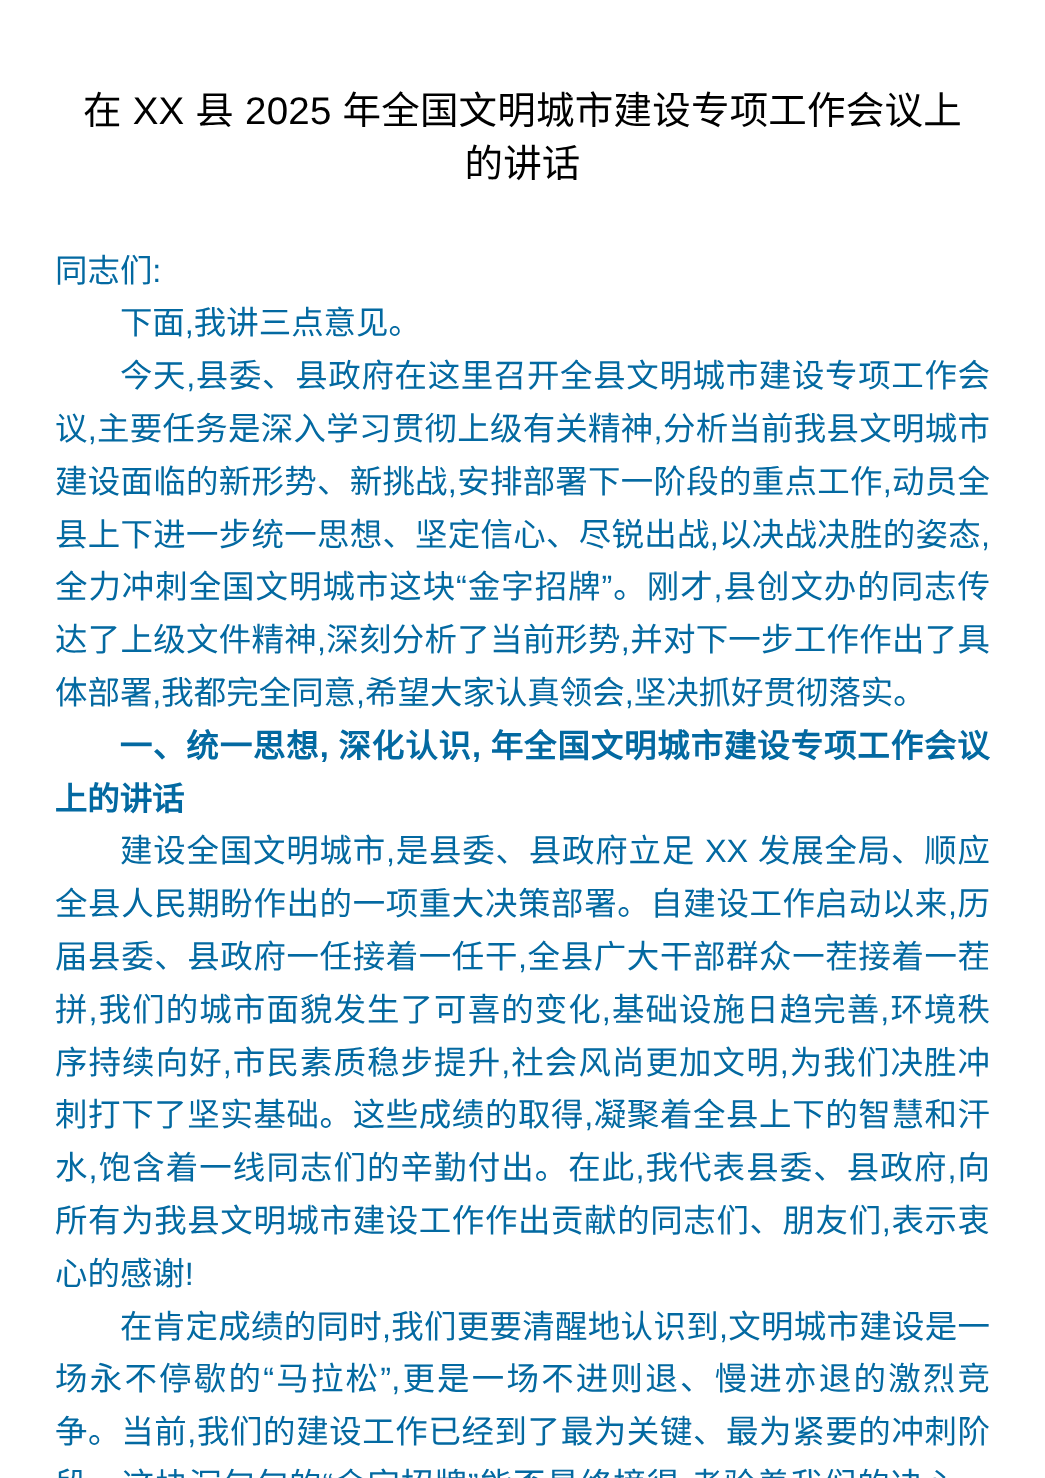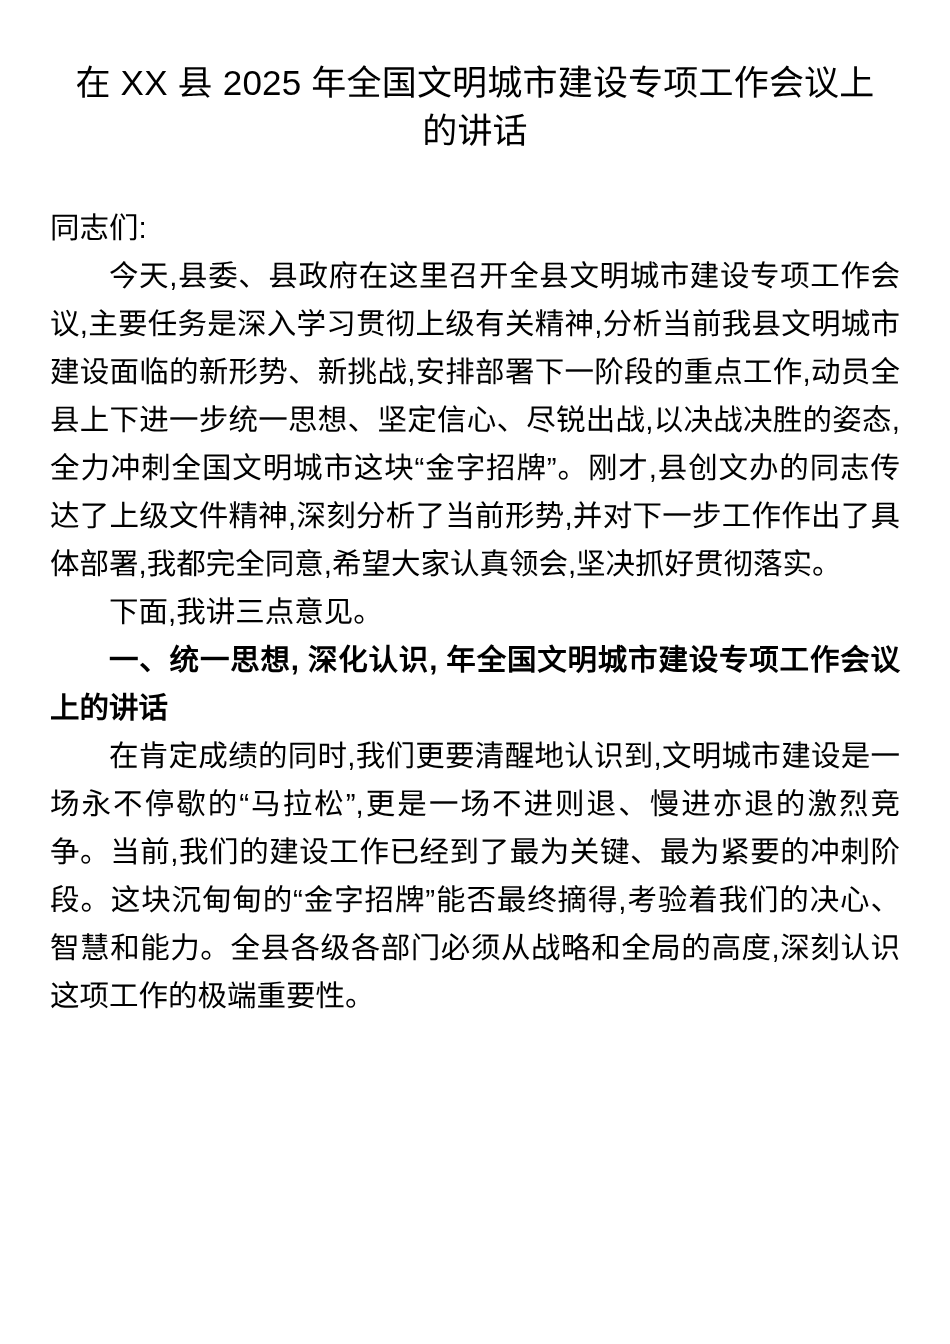--- a/index.html
+++ b/index.html
@@ -23,21 +23,21 @@
     width: 950px;
     height: 1344px;
     box-sizing: border-box;
     padding: 0 50px;
     background: #ffffff;
   }
 
   
   .doc-title {
     margin: 0;
-    padding: 59px 8px 0 8px;
+    padding: 78px 8px 0 8px;
     font-size: 35px;
     font-weight: 500;
     line-height: 1.38;
     text-align: center;
     letter-spacing: 0.2px;
     color: #000;
     word-break: break-all;
   }
 
   
@@ -45,21 +45,21 @@
     margin-top: 48px;
   }
 
   .para {
     margin: 0;
     font-size: 29.5px;
     line-height: 48px;
     text-align: justify;
     text-justify: inter-ideograph;
     letter-spacing: 0px;
-    color: #000000;
+    color: #0369a1;
     word-break: break-all;
   }
 
   .para.salutation {
     text-indent: 0;
   }
 
   .para.indent {
     text-indent: 2em;
   }
@@ -73,23 +73,24 @@
 <body>
 
 <div class="page">
 
   <h1 class="doc-title">在 XX 县 2025 年全国文明城市建设专项工作会议上的讲话</h1>
 
   <div class="doc-body">
 
     <p class="para salutation">同志们:</p>
 
+    <p class="para indent">下面,我讲三点意见。</p>
+
     <p class="para indent">今天,县委、县政府在这里召开全县文明城市建设专项工作会议,主要任务是深入学习贯彻上级有关精神,分析当前我县文明城市建设面临的新形势、新挑战,安排部署下一阶段的重点工作,动员全县上下进一步统一思想、坚定信心、尽锐出战,以决战决胜的姿态,全力冲刺全国文明城市这块“金字招牌”。刚才,县创文办的同志传达了上级文件精神,深刻分析了当前形势,并对下一步工作作出了具体部署,我都完全同意,希望大家认真领会,坚决抓好贯彻落实。</p>
-
-    <p class="para indent">下面,我讲三点意见。</p>
 
     <p class="para heading">一、统一思想, 深化认识, 年全国文明城市建设专项工作会议上的讲话</p>
 
+    <p class="para indent">建设全国文明城市,是县委、县政府立足 XX 发展全局、顺应全县人民期盼作出的一项重大决策部署。自建设工作启动以来,历届县委、县政府一任接着一任干,全县广大干部群众一茬接着一茬拼,我们的城市面貌发生了可喜的变化,基础设施日趋完善,环境秩序持续向好,市民素质稳步提升,社会风尚更加文明,为我们决胜冲刺打下了坚实基础。这些成绩的取得,凝聚着全县上下的智慧和汗水,饱含着一线同志们的辛勤付出。在此,我代表县委、县政府,向所有为我县文明城市建设工作作出贡献的同志们、朋友们,表示衷心的感谢!</p>
 
     <p class="para indent">在肯定成绩的同时,我们更要清醒地认识到,文明城市建设是一场永不停歇的“马拉松”,更是一场不进则退、慢进亦退的激烈竞争。当前,我们的建设工作已经到了最为关键、最为紧要的冲刺阶段。这块沉甸甸的“金字招牌”能否最终摘得,考验着我们的决心、智慧和能力。全县各级各部门必须从战略和全局的高度,深刻认识这项工作的极端重要性。</p>
 
   </div>
 </div>
 
 </body></html>

